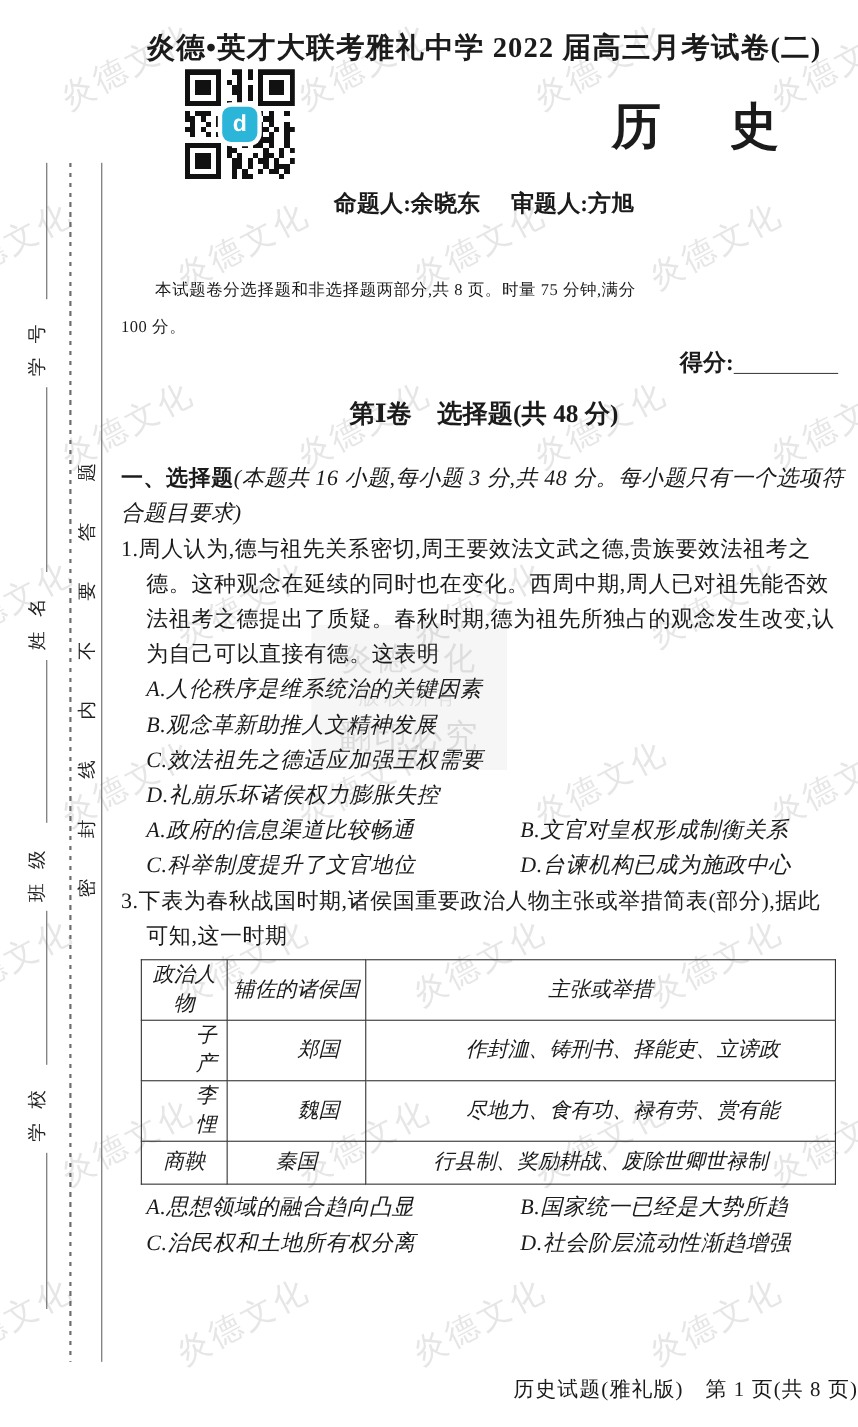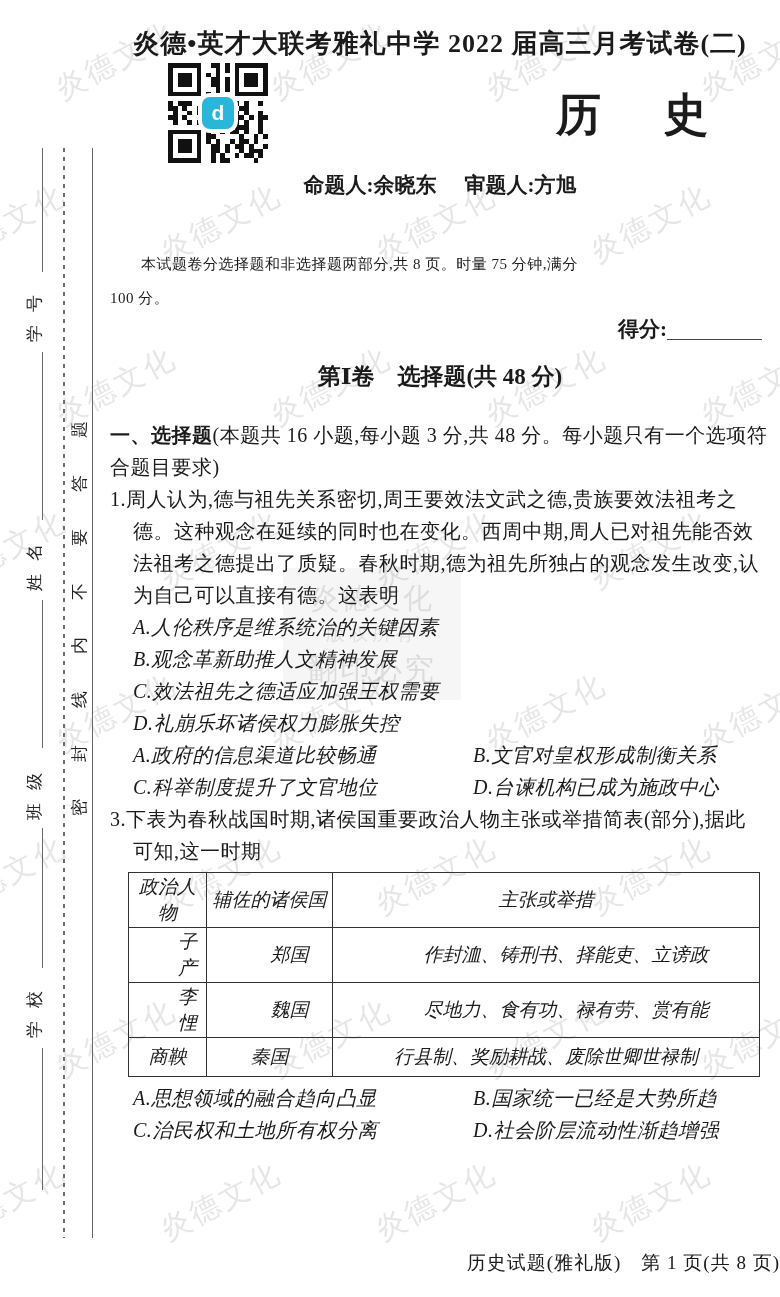--- a/index.html
+++ b/index.html
@@ -39,21 +39,21 @@
            letter-spacing:62px;text-indent:62px;}
   .examiners{text-align:center;font-size:21px;font-weight:bold;margin-top:2px;}
   .examiners .gap{display:inline-block;width:28px;}
   .intro{margin-top:48px;font-size:15px;line-height:34px;white-space:pre;letter-spacing:0.5px;}
   .score-row{text-align:right;font-size:21px;font-weight:bold;height:34px;padding-right:8px;}
   .score-blank{display:inline-block;width:95px;height:22px;border-bottom:1.6px solid #444;
                vertical-align:-4px;}
   .part-title{text-align:center;font-size:23px;font-weight:bold;margin-top:12px;line-height:32px;}
   .section-head{margin-top:26px;font-size:20px;line-height:32px;letter-spacing:0.5px;}
   .section-head .lbl{font-weight:bold;}
-  .kai{}
+  .kai{font-style:italic;}
   .stem{font-size:20px;line-height:32px;white-space:pre;letter-spacing:0.5px;
         padding-left:23px;text-indent:-23px;}
   .optlines{font-size:20px;line-height:32px;white-space:pre;letter-spacing:0.5px;
             padding-left:23px;font-style:italic;}
   .opt-grid{display:grid;grid-template-columns:340px 1fr;padding-left:23px;
             font-size:20px;line-height:32px;letter-spacing:0.5px;font-style:italic;}
   
   table.qtable{border-collapse:collapse;margin:5px 0 5px 18px;width:632px;
                font-size:19px;font-style:italic;table-layout:fixed;}
   table.qtable td{border:1.6px solid #333;text-align:center;padding:1px 4px;line-height:26px;}

